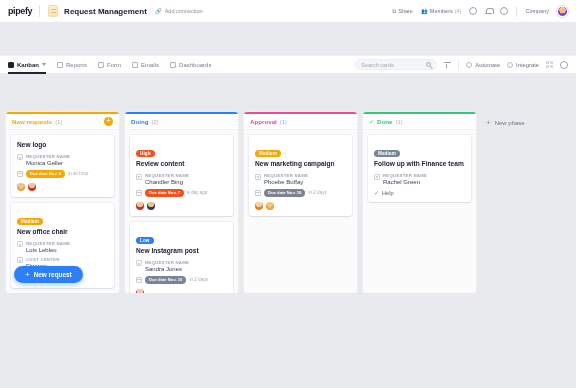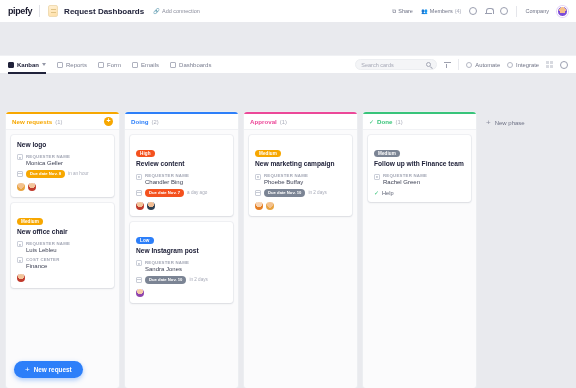--- a/index.html
+++ b/index.html
@@ -3,21 +3,21 @@
 <meta charset="utf-8">
 <style>
   * { box-sizing: border-box; margin: 0; padding: 0; }
   html, body {
     width: 576px; height: 388px;
     font-family: "Liberation Sans", sans-serif;
     background: #e9eaee;
     overflow: hidden;
   }
   .app {
-    width: 576px; height: 388px;
+    width: 576px; height: 293px;
     background: #e9eaee;
     display: flex; flex-direction: column;
     position: relative;
     gap: 33px;
   }
 
   
   .topbar {
     height: 22px; background: #ffffff;
     display: flex; align-items: center;
@@ -253,21 +253,21 @@
 </style>
 </head>
 <body>
 
 <div class="app">
 
   <div class="topbar">
     <div class="logo">pipefy</div>
     <div class="logo-divider"></div>
     <div class="pipe-icon"></div>
-    <div class="pipe-title">Request Dashboards</div>
+    <div class="pipe-title">Request Management</div>
     <div class="add-conn">
       <span>🔗</span>
       <span>Add connection</span>
     </div>
 
     <div class="topbar-right">
       <div class="tb-item">
         <span>⧉</span>
         <span>Share</span>
       </div>

